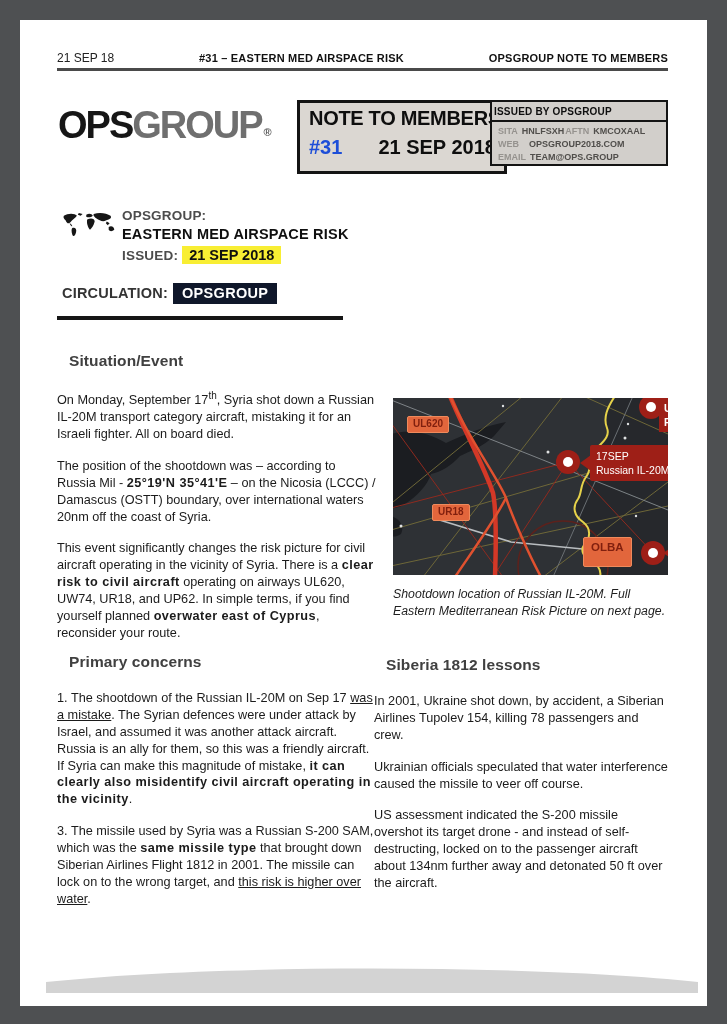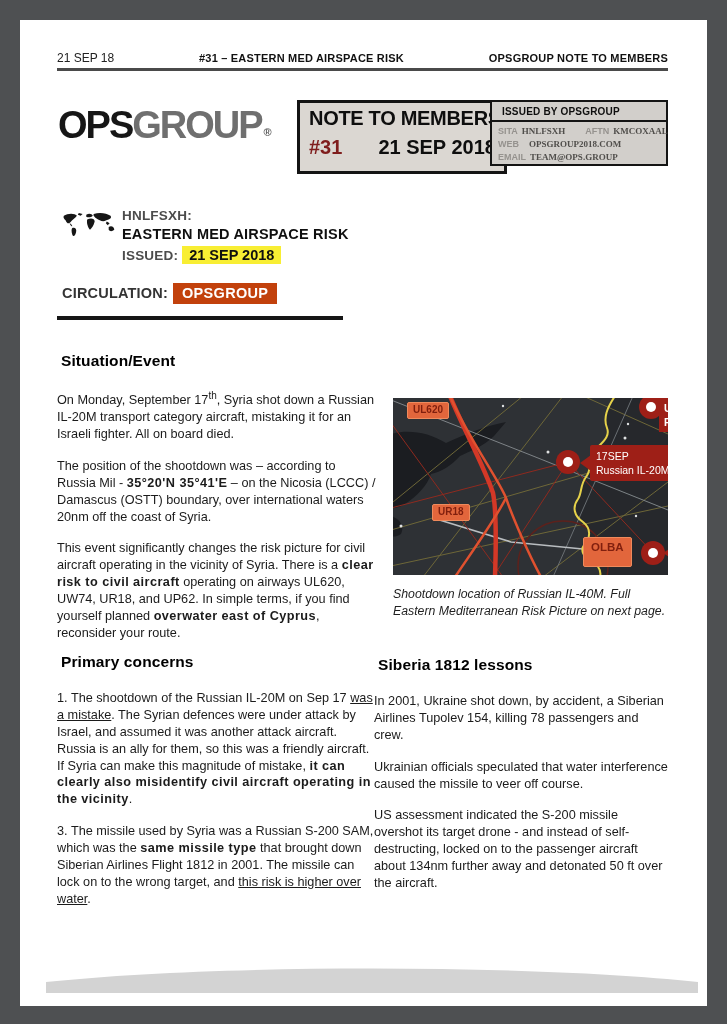--- a/index.html
+++ b/index.html
@@ -23,46 +23,46 @@
   .logo{position:absolute;left:38px;top:84px;font-size:38px;font-weight:bold;letter-spacing:-2px;white-space:nowrap;}
   .logo .p1{color:#161616;}
   .logo .p2{color:#6f6f6f;}
   .logo .reg{font-size:11px;color:#5a5a5a;letter-spacing:0;vertical-align:2px;margin-left:2px;}
   .notebox{
     position:absolute;left:277px;top:80px;width:186px;height:60px;
     background:#dbd7d2;border:3px solid #141414;padding:4px 9px;box-sizing:content-box;
   }
   .notebox .t{font-size:20px;font-weight:bold;color:#0e0e0e;letter-spacing:-.3px;white-space:nowrap;}
   .notebox .row2{margin-top:6px;font-size:20px;font-weight:bold;white-space:nowrap;}
-  .notebox .no{color:#7f1d1d;margin-right:36px;}
+  .notebox .no{color:#1d4ed8;margin-right:36px;}
   .notebox .dt{color:#0e0e0e;}
   .issuedbox{
     position:absolute;left:470px;top:80px;width:178px;height:66px;
     background:#d2cfcb;border:2px solid #141414;box-sizing:border-box;
   }
-  .issuedbox .hd{font-size:10px;font-weight:bold;color:#0e0e0e;padding:4px 10px 3px;border-bottom:2px solid #141414;letter-spacing:.2px;}
+  .issuedbox .hd{font-size:10px;font-weight:bold;color:#0e0e0e;padding:4px 2px 3px;border-bottom:2px solid #141414;letter-spacing:.2px;}
   .issuedbox .rows{padding:3px 6px;}
   .issuedbox .row{font-size:9px;font-weight:bold;line-height:13px;white-space:nowrap;}
   .issuedbox .lab{color:#95928e;margin-right:4px;}
-  .issuedbox .val{color:#504e4b;margin-right:20px;font-family:Liberation Serif, serif;}
+  .issuedbox .val{color:#504e4b;margin-right:1px;}
   
   .worldmap{position:absolute;left:42px;top:191px;width:56px;height:32px;}
   .subject{position:absolute;left:102px;top:187px;line-height:18px;}
   .subject .lab{font-size:13.5px;font-weight:bold;color:#4c4c4c;letter-spacing:.2px;}
   .subject .title{font-size:14.5px;font-weight:bold;color:#0f0f0f;letter-spacing:.2px;}
   .subject .hl{background:#f8ee33;color:#0f0f0f;font-weight:bold;font-size:14.5px;padding:1px 7px;margin-left:4px;}
   .circrow{position:absolute;left:42px;top:265px;font-size:14.5px;font-weight:bold;color:#343434;letter-spacing:.2px;}
-  .circbadge{background:#c2410c;color:#ffffff;padding:2px 9px 3px;margin-left:5px;letter-spacing:.3px;}
+  .circbadge{background:#0f172a;color:#ffffff;padding:2px 9px 3px;margin-left:5px;letter-spacing:.3px;}
   .blackrule{position:absolute;left:37px;top:296px;width:286px;height:3.5px;background:#161616;}
   
   .col{position:absolute;color:#1b1b1b;}
   .colA{left:37px;top:332px;width:320px;}
   .colB{left:37px;top:633px;width:320px;}
   .colC{left:354px;top:636px;width:296px;}
-  h3.sec{font-size:15.5px;font-weight:bold;color:#000000;margin:0 0 19px 4px;letter-spacing:.1px;}
+  h3.sec{font-size:15.5px;font-weight:bold;color:#404040;margin:0 0 19px 12px;letter-spacing:.1px;}
   p.body{font-size:12.7px;line-height:1.33;margin:0 0 15px 0;}
   .bb{font-weight:bold;letter-spacing:.45px;}
   .uu{text-decoration:underline;}
   sup.sp{font-size:10px;}
   
   .mapfig{position:absolute;left:373px;top:378px;width:275px;height:177px;overflow:hidden;background:#2e3135;}
   .mapfig svg{position:absolute;left:0;top:0;}
   .chip{
     position:absolute;background:#e2663c;color:#801f0e;font-weight:bold;font-size:10px;
     padding:1px 5px 2px;border-radius:2px;border:1px solid #ef8a5c;line-height:12px;white-space:nowrap;
@@ -133,36 +133,36 @@
       <path d="M11,18 C14,17 16,19 15,23 C14,27 12,28 11,25 C10,22 10,19 11,18 Z"></path>
       <path d="M18,2 L22,3 L20,5 L17,4 Z"></path>
       <path d="M26,4 C29,2 32,3 33,5 C31,7 28,7 26,6 Z"></path>
       <path d="M27,9 C31,7 35,8 35,11 C34,15 32,18 30,20 C28,18 26,13 27,9 Z"></path>
       <path d="M34,3 C40,1 48,2 52,5 C54,8 50,9 47,10 C44,12 40,10 37,8 C35,6 33,5 34,3 Z"></path>
       <path d="M48,11 L51,13 L49,15 L47,13 Z"></path>
       <path d="M50,17 C53,15 56,17 56,20 C54,22 51,22 50,20 Z"></path>
     </g>
   </svg>
   <div class="subject">
-    <div class="lab">HNLFSXH:</div>
+    <div class="lab">OPSGROUP:</div>
     <div class="title">EASTERN MED AIRSPACE RISK</div>
     <div style="margin-top:3px;">
       <span class="lab">ISSUED:</span><span class="hl">21 SEP 2018</span>
     </div>
   </div>
 
   <div class="circrow">
     <span>CIRCULATION:</span><span class="circbadge">OPSGROUP</span>
   </div>
   <div class="blackrule"></div>
 
   <div class="col colA">
     <h3 class="sec">Situation/Event</h3>
     <p class="body"><span>On Monday, September 17</span><sup class="sp">th</sup><span>, Syria shot down a Russian IL-20M transport category aircraft, mistaking it for an Israeli fighter. All on board died.</span></p>
-    <p class="body"><span>The position of the shootdown was – according to Russia Mil - </span><span class="bb">35°20'N 35°41'E</span><span> – on the Nicosia (LCCC) / Damascus (OSTT) boundary, over international waters 20nm off the coast of Syria.</span></p>
+    <p class="body"><span>The position of the shootdown was – according to Russia Mil - </span><span class="bb">25°19'N 35°41'E</span><span> – on the Nicosia (LCCC) / Damascus (OSTT) boundary, over international waters 20nm off the coast of Syria.</span></p>
     <p class="body"><span>This event significantly changes the risk picture for civil aircraft operating in the vicinity of Syria. There is a </span><span class="bb">clear risk to civil aircraft</span><span> operating on airways UL620, UW74, UR18, and UP62. In simple terms, if you find yourself planned </span><span class="bb">overwater east of Cyprus</span><span>, reconsider your route.</span></p>
   </div>
 
   <div class="mapfig">
     <svg width="275" height="177" viewBox="0 0 275 177">
       <rect x="0" y="0" width="275" height="177" fill="#2e3135"></rect>
 
       <path d="M222,-2 C214,10 210,20 214,30 C218,40 206,46 201,54 C195,63 199,72 193,79 C187,87 189,95 185,101 C179,109 181,118 190,124 C199,131 197,141 191,147 C187,153 191,159 197,162 C204,166 209,171 207,179 L275,179 L275,-2 Z" fill="#26282c"></path>
 
       <path d="M-2,36 C14,31 36,34 53,45 C70,37 92,28 113,24 L101,38 C90,49 77,53 67,58 C58,68 48,74 38,76 C34,88 24,98 12,106 C4,111 -2,110 -2,110 Z" fill="#1b1d21"></path>
@@ -202,42 +202,42 @@
         <circle cx="155" cy="54" r="1.5"></circle>
         <circle cx="232" cy="40" r="1.5"></circle>
         <circle cx="235" cy="26" r="1.2"></circle>
         <circle cx="57" cy="112" r="1.5"></circle>
         <circle cx="8" cy="128" r="1.5"></circle>
         <circle cx="243" cy="118" r="1.2"></circle>
         <circle cx="110" cy="8" r="1.2"></circle>
       </g>
     </svg>
 
-    <div class="chip" style="left:14px;top:4px;">UL620</div>
+    <div class="chip" style="left:14px;top:18px;">UL620</div>
     <div class="chip" style="left:39px;top:106px;">UR18</div>
     <div class="chip big" style="left:190px;top:139px;">OLBA</div>
 
     <div class="mk main"></div>
     <div class="callout-tri"></div>
     <div class="callout">
       <div>17SEP</div>
       <div>Russian IL-20M</div>
     </div>
 
     <div class="mk tr"></div>
     <div class="partialbox">
       <div>U</div>
       <div>R</div>
     </div>
 
     <div class="mk br"></div>
     <div class="tri-br"></div>
   </div>
 
-  <div class="caption">Shootdown location of Russian IL-40M. Full Eastern Mediterranean Risk Picture on next page.</div>
+  <div class="caption">Shootdown location of Russian IL-20M. Full Eastern Mediterranean Risk Picture on next page.</div>
 
   <div class="col colB">
     <h3 class="sec">Primary concerns</h3>
     <p class="body"><span>1. The shootdown of the Russian IL-20M on Sep 17 </span><span class="uu">was a mistake</span><span>. The Syrian defences were under attack by Israel, and assumed it was another attack aircraft. Russia is an ally for them, so this was a friendly aircraft. If Syria can make this magnitude of mistake, </span><span class="bb">it can clearly also misidentify civil aircraft operating in the vicinity</span><span>.</span></p>
     <p class="body"><span>3. The missile used by Syria was a Russian S-200 SAM, which was the </span><span class="bb">same missile type</span><span> that brought down Siberian Airlines Flight 1812 in 2001. The missile can lock on to the wrong target, and </span><span class="uu">this risk is higher over water</span><span>.</span></p>
   </div>
 
   <div class="col colC">
     <h3 class="sec">Siberia 1812 lessons</h3>
     <p class="body">In 2001, Ukraine shot down, by accident, a Siberian Airlines Tupolev 154, killing 78 passengers and crew.</p>

